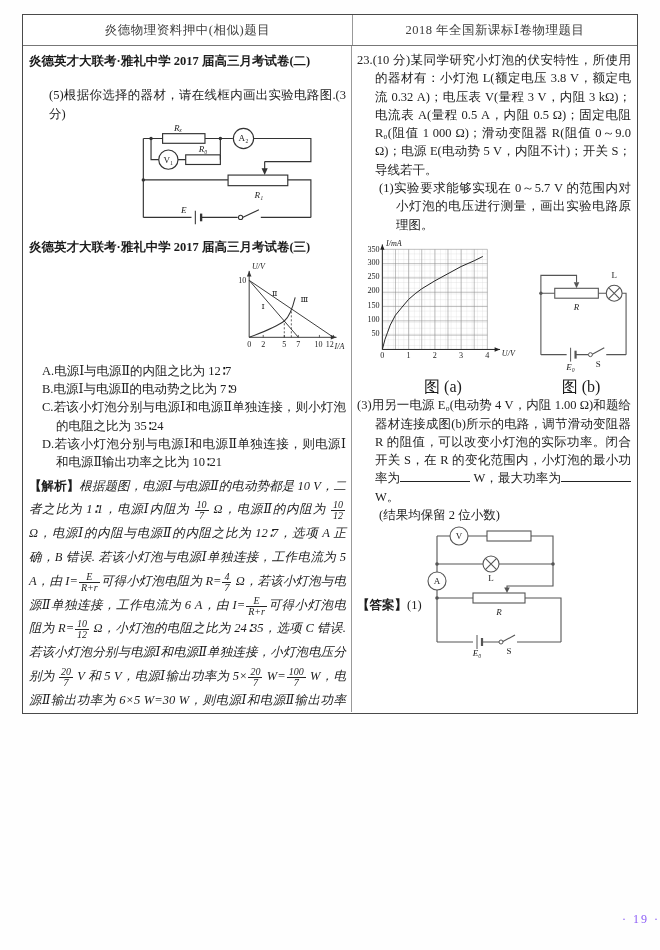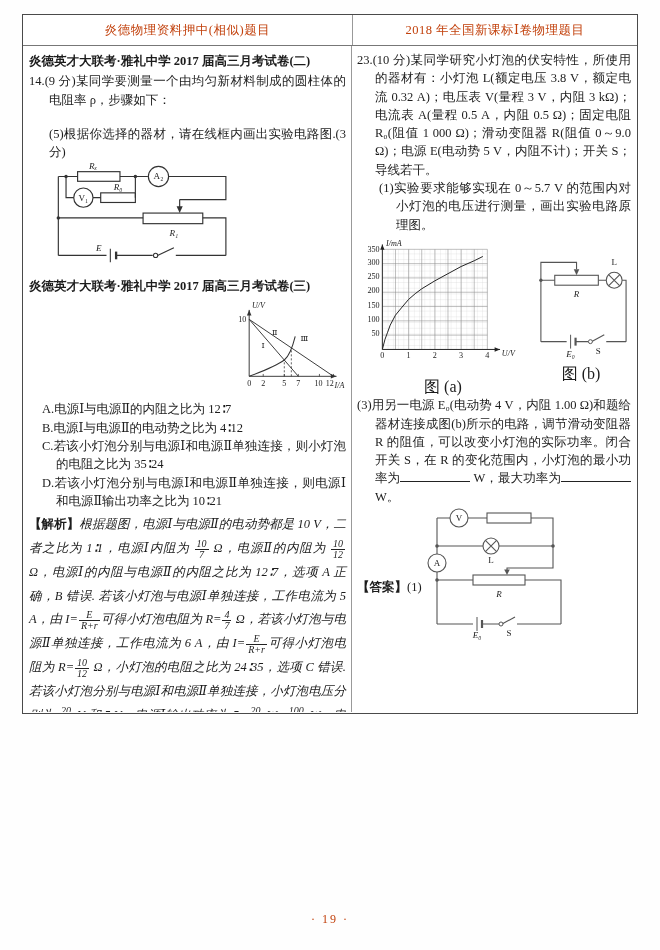--- a/index.html
+++ b/index.html
@@ -2,71 +2,70 @@
 <html><head>
 <meta charset="utf-8">
 <style>
   html,body{margin:0;padding:0;}
   body{width:660px;height:950px;background:#fefefe;position:relative;
        font-family:"Liberation Serif","DejaVu Serif",serif;color:#1c1c1c;}
   .sheet{position:absolute;left:22px;top:14px;width:614px;height:698px;
          border:1.6px solid #4a4a4a;background:#fff;}
   .hdr-row{display:flex;height:30px;border-bottom:1px solid #777;}
   .hdr-cell{display:flex;align-items:center;justify-content:center;
-            font-size:12.5px;letter-spacing:.5px;color:#c2410c;}
+            font-size:12.5px;letter-spacing:.5px;color:#404040;}
   .hdr-left{width:329px;border-right:1px solid #999;}
   .hdr-right{flex:1;}
   .body-row{display:flex;height:666px;}
   .col{font-size:12.5px;line-height:18.3px;text-align:justify;overflow:hidden;}
   .col-left{width:329px;border-right:1px solid #999;padding:5px 5px 0 6px;box-sizing:border-box;}
   .col-right{flex:1;padding:5px 6px 0 5px;box-sizing:border-box;}
   .sec-title{font-family:Liberation Serif, serif;
              font-weight:bold;font-size:12.5px;margin:1px 0 2px 0;text-align:left;}
   .hang14{padding-left:20px;text-indent:-20px;}
   .sub5{padding-left:20px;margin-top:16px;}
-  .fig-center{text-align:left;margin:2px 0 4px 0;}
+  .fig-center{text-align:right;margin:2px 0 4px 0;}
   .p11-wrap{overflow:hidden;}
   .p11-graph{float:right;margin:0 0 2px 3px;}
   .hang11{padding-left:20px;text-indent:-20px;}
   .opt{padding-left:27px;text-indent:-14px;}
   .analysis{margin-top:3px;line-height:23.8px;font-style:italic;}
   .analysis .lbl{font-style:normal;font-family:"Liberation Sans","DejaVu Sans",sans-serif;font-weight:bold;}
   .frac{display:inline-block;vertical-align:-6px;text-align:center;
         font-size:10px;line-height:10px;margin:0 1px;}
   .frac .fn{display:block;border-bottom:1px solid #222;padding:0 2px;}
   .frac .fd{display:block;padding:0 2px;}
   .blank{display:inline-block;border-bottom:1px solid #222;height:12px;vertical-align:baseline;}
   .spacer{display:inline-block;}
   .hang23{padding-left:18px;text-indent:-18px;}
   .hangq{padding-left:31px;text-indent:-17px;margin-left:8px;}
-  .figs-row{display:flex;align-items:center;margin:3px 0 2px 0;}
+  .figs-row{display:flex;align-items:flex-end;margin:3px 0 2px 0;}
   .fig-col{text-align:center;}
   .fig-cap{font-size:16px;line-height:14px;}
   .note{margin-left:22px;}
   .ans-row{position:relative;height:138px;}
   .ans-lbl{position:absolute;left:0;top:72px;}
   .ans-lbl b{font-family:"Liberation Sans","DejaVu Sans",sans-serif;margin-top:20px;}
   .ans-circ{position:absolute;left:58px;top:0;}
-  .page-num{position:absolute;top:912px;left:0;width:660px;text-align:center;
-            font-size:12px;color:#c2410c;letter-spacing:2px;}
+  .page-num{position:absolute;top:912px;left:0;width:660px;text-align:right;
+            font-size:12px;color:#8b5cf6;letter-spacing:2px;}
   svg text{font-family:"Liberation Serif","DejaVu Serif",serif;}
 </style>
 </head>
 <body>
 
 <div class="sheet">
   <div class="hdr-row">
     <div class="hdr-cell hdr-left">炎德物理资料押中(相似)题目</div>
     <div class="hdr-cell hdr-right">2018 年全国新课标Ⅰ卷物理题目</div>
   </div>
   <div class="body-row">
 
     <div class="col col-left">
       <div class="sec-title">炎德英才大联考·雅礼中学 2017 届高三月考试卷(二)</div>
-      <div class="hang14">14.(9 分)某同学要测量一个由均匀新材料制成的圆柱体的电阻率 ρ，步骤如下：</div>
       <div class="sub5">(5)根据你选择的器材，请在线框内画出实验电路图.(3 分)</div>
 
       <div class="fig-center">
         <svg width="232" height="104" viewBox="0 0 240 108">
           <g stroke="#333" stroke-width="1.2" fill="none">
             <path d="M30,14 V96"></path>
             <path d="M30,14 H38 M38,14 H50 M94,14 H110 M110,14 H123"></path>
             <rect x="50" y="9" width="44" height="10"></rect>
             <circle cx="134" cy="14" r="10.5"></circle>
             <path d="M144.5,14 H204 V38 H156"></path>
@@ -130,21 +129,21 @@
               <text x="106" y="94" font-style="italic">I/A</text>
               <text x="40" y="38">Ⅱ</text>
               <text x="29" y="52">Ⅰ</text>
               <text x="70" y="45">Ⅲ</text>
             </g>
           </svg>
         </div>
       </div>
 
       <div class="opt">A.电源Ⅰ与电源Ⅱ的内阻之比为 12∶7</div>
-      <div class="opt">B.电源Ⅰ与电源Ⅱ的电动势之比为 4∶12</div>
+      <div class="opt">B.电源Ⅰ与电源Ⅱ的电动势之比为 7∶9</div>
       <div class="opt">C.若该小灯泡分别与电源Ⅰ和电源Ⅱ单独连接，则小灯泡的电阻之比为 35∶24</div>
       <div class="opt">D.若该小灯泡分别与电源Ⅰ和电源Ⅱ单独连接，则电源Ⅰ和电源Ⅱ输出功率之比为 10∶21</div>
 
       <div class="analysis">
         <span class="lbl">【解析】</span><span>根据题图，电源Ⅰ与电源Ⅱ的电动势都是 10 V，二者之比为 1∶1，电源Ⅰ内阻为 <span class="frac"><span class="fn">10</span><span class="fd">7</span></span> Ω，电源Ⅱ的内阻为 <span class="frac"><span class="fn">10</span><span class="fd">12</span></span> Ω，电源Ⅰ的内阻与电源Ⅱ的内阻之比为 12∶7，选项 A 正确，B 错误. 若该小灯泡与电源Ⅰ单独连接，工作电流为 5 A，由 I=<span class="frac"><span class="fn">E</span><span class="fd">R+r</span></span>可得小灯泡电阻为 R=<span class="frac"><span class="fn">4</span><span class="fd">7</span></span> Ω，若该小灯泡与电源Ⅱ单独连接，工作电流为 6 A，由 I=<span class="frac"><span class="fn">E</span><span class="fd">R+r</span></span>可得小灯泡电阻为 R=<span class="frac"><span class="fn">10</span><span class="fd">12</span></span> Ω，小灯泡的电阻之比为 24∶35，选项 C 错误. 若该小灯泡分别与电源Ⅰ和电源Ⅱ单独连接，小灯泡电压分别为 <span class="frac"><span class="fn">20</span><span class="fd">7</span></span> V 和 5 V，电源Ⅰ输出功率为 5×<span class="frac"><span class="fn">20</span><span class="fd">7</span></span> W=<span class="frac"><span class="fn">100</span><span class="fd">7</span></span> W，电源Ⅱ输出功率为 6×5 W=30 W，则电源Ⅰ和电源Ⅱ输出功率之比为10∶21，选项 D 正确.</span>
       </div>
     </div>
 
     <div class="col col-right">
       <div class="hang23">23.(10 分)某同学研究小灯泡的伏安特性，所使用的器材有：小灯泡 L(额定电压 3.8 V，额定电流 0.32 A)；电压表 V(量程 3 V，内阻 3 kΩ)；电流表 A(量程 0.5 A，内阻 0.5 Ω)；固定电阻 R₀(阻值 1 000 Ω)；滑动变阻器 R(阻值 0～9.0 Ω)；电源 E(电动势 5 V，内阻不计)；开关 S；导线若干。</div>
@@ -215,20 +214,21 @@
               <text x="48" y="47" text-anchor="middle">R</text>
               <text x="42" y="107" text-anchor="middle">E₀</text>
               <text x="70" y="104" text-anchor="middle" font-style="normal">S</text>
             </g>
           </svg>
           <div class="fig-cap">图 (b)</div>
         </div>
       </div>
 
       <div class="hang23">(3)用另一电源 E₀(电动势 4 V，内阻 1.00 Ω)和题给器材连接成图(b)所示的电路，调节滑动变阻器 R 的阻值，可以改变小灯泡的实际功率。闭合开关 S，在 R 的变化范围内，小灯泡的最小功率为<span class="blank" style="width: 70px;"></span> W，最大功率为<span class="blank" style="width: 70px;"></span> W。</div>
+      <div class="note">(结果均保留 2 位小数)</div>
 
       <div class="ans-row">
         <div class="ans-lbl"><b>【答案】</b><span>(1)</span></div>
         <div class="ans-circ">
           <svg width="160" height="134" viewBox="0 0 160 134">
             <g stroke="#555" stroke-width="1.1" fill="none">
               <path d="M22,12 V48 M22,66 V118"></path>
               <path d="M22,12 H35 M53,12 H72 M116,12 H138 V40"></path>
               <circle cx="44" cy="12" r="9"></circle>
               <rect x="72" y="7" width="44" height="10"></rect>

